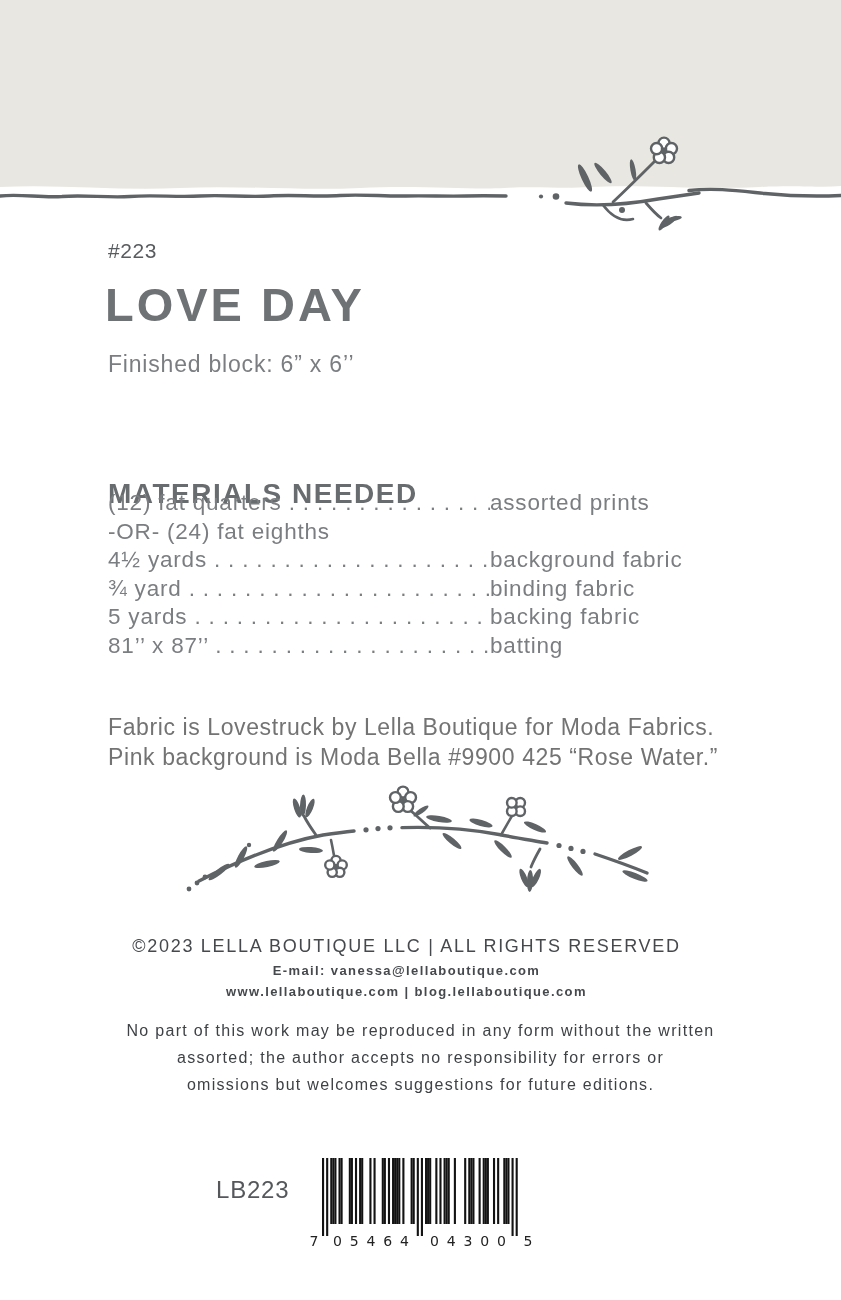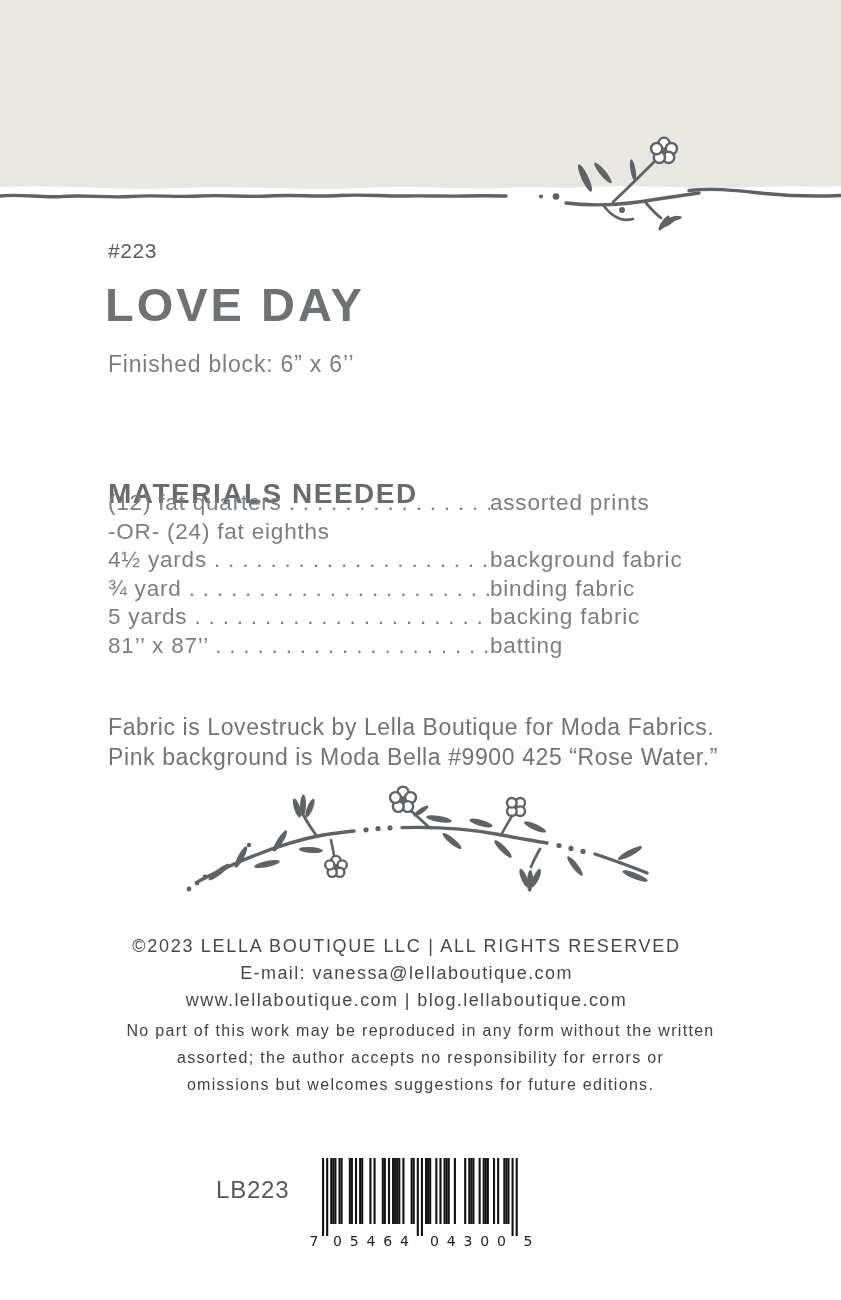--- a/index.html
+++ b/index.html
@@ -28,21 +28,21 @@
   .materials-heading{ position:absolute; left:108px; top:446px; font-size:28px; font-weight:700; letter-spacing:1.5px; color:#696c6f;margin-top:32px; }
   .materials{ position:absolute; left:108px; top:489px; width:620px; font-size:22.5px; line-height:28.5px; letter-spacing:0.8px; color:#7b7e81; }
   .mat-row{ display:flex; }
   .mat-item{ flex:0 0 382px; white-space:nowrap; overflow:hidden; padding-right:52px; }
   .mat-desc{ white-space:nowrap; }
   .fabric-note{ position:absolute; left:108px; top:713px; font-size:23px; line-height:29.5px; letter-spacing:0.6px; color:#737373; }
   #garland{ position:absolute; left:183px; top:783px; width:480px; height:127px; }
 
   .copyright-block{ position:absolute; left:0; top:923px; width:813px; text-align:center; color:#45494c;margin-top:13px; }
   .copyright-line{ font-size:18px; letter-spacing:1.7px; }
-  .contact-line{ font-size:18px; letter-spacing:1.4px; margin-top:6px; }
+  .contact-line{ font-size:13px; letter-spacing:1.4px; margin-top:6px;font-weight:bold; }
   .disclaimer{ position:absolute; left:0; top:1018px; width:841px; text-align:center;
                font-size:16px; line-height:26.8px; letter-spacing:1.3px; color:#3e4245; }
 
   .sku{ position:absolute; left:216px; top:1176px; font-size:24px; letter-spacing:0.8px; color:#55585b; }
   #upc{ position:absolute; left:306px; top:1156px; width:236px; height:94px; }
   #upc rect{ fill:#131313; }
   #upc text{ fill:#222; font-family:"DejaVu Sans", "Liberation Sans", sans-serif; font-size:14px; }
 </style>
 </head>
 <body>

